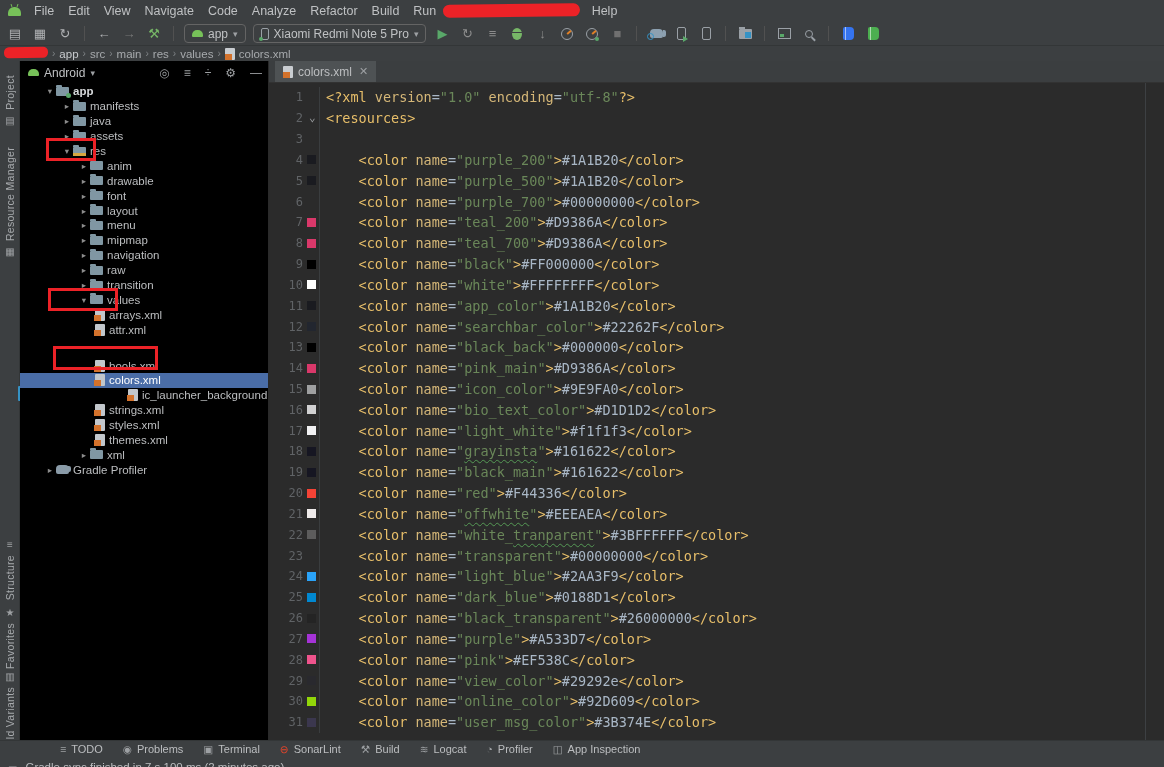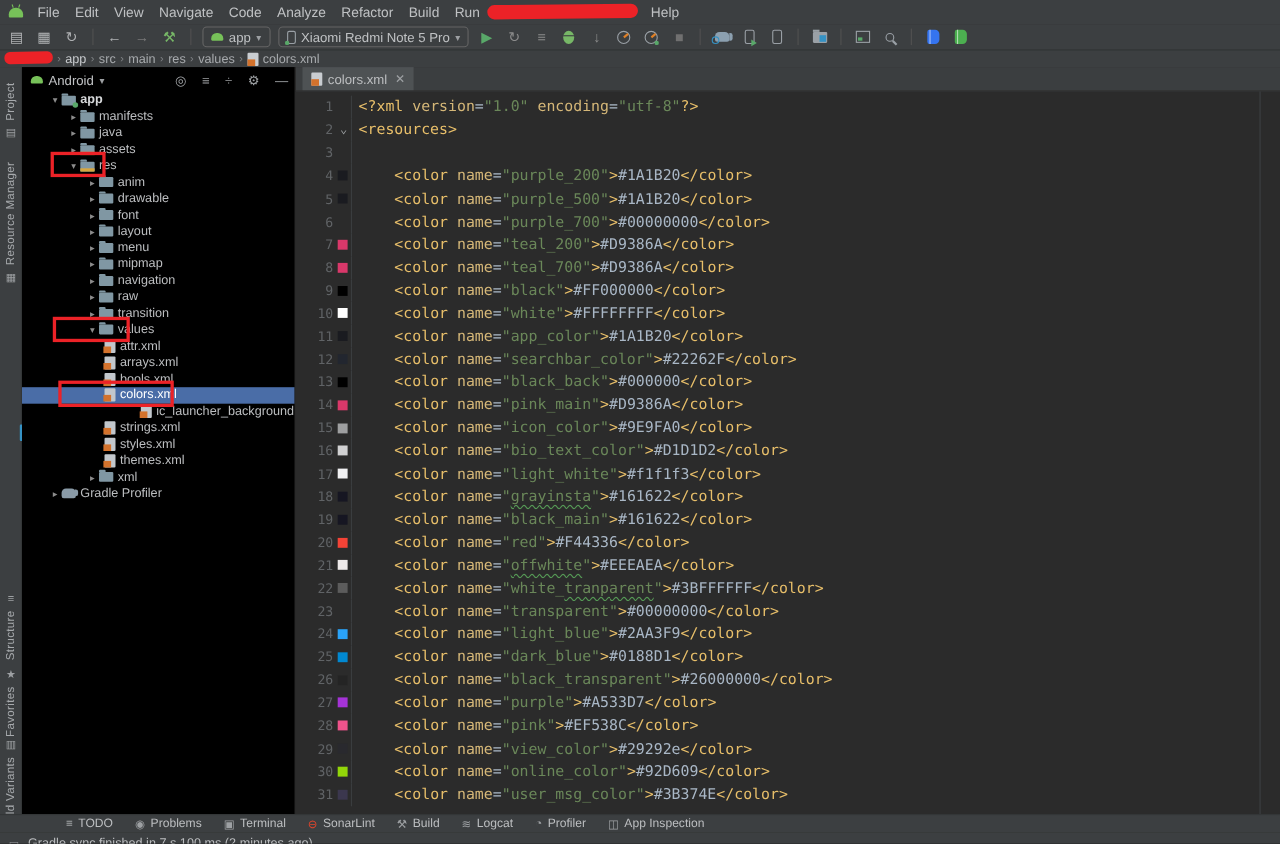--- a/index.html
+++ b/index.html
@@ -304,27 +304,27 @@
           <span class="tico fold-ic"></span>
           <span>transition</span>
         </div>
         <div class="trow" style="padding-left: 58px;">
           <span class="tchev">▾</span>
           <span class="tico fold-ic"></span>
           <span>values</span>
         </div>
         <div class="trow" style="padding-left: 75px;">
           <span class="tico xmlf"></span>
+          <span>arrays.xml</span>
+        </div>
+        <div class="trow" style="padding-left: 75px;">
+          <span class="tico xmlf"></span>
           <span>attr.xml</span>
         </div>
-        <div class="trow" style="padding-left: 75px;">
-          <span class="tico xmlf"></span>
-          <span>arrays.xml</span>
-        </div>
-        <div class="trow" style="padding-left: 75px;">
+        <div class="trow" style="padding-left: 75px; margin-top: 21px;">
           <span class="tico xmlf"></span>
           <span>bools.xml</span>
         </div>
         <div class="trow sel" style="padding-left: 75px;">
           <span class="tico xmlf"></span>
           <span>colors.xml</span>
         </div>
         <div class="trow" style="padding-left: 108px;">
           <span class="tico xmlf"></span>
           <span>ic_launcher_background.xml</span>

